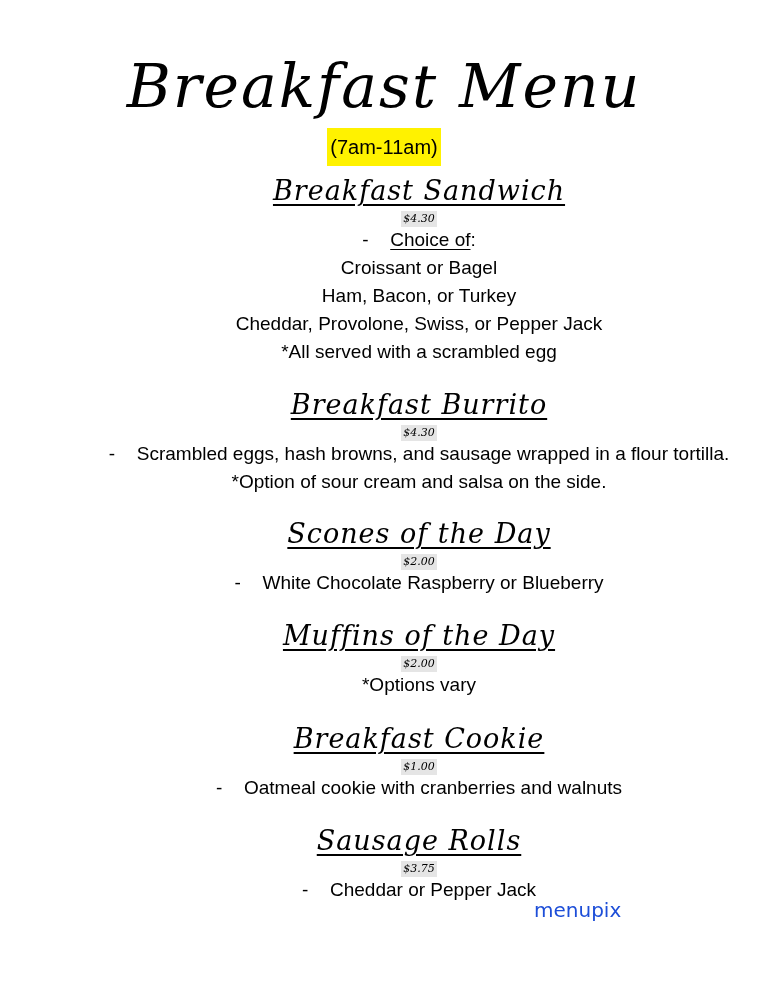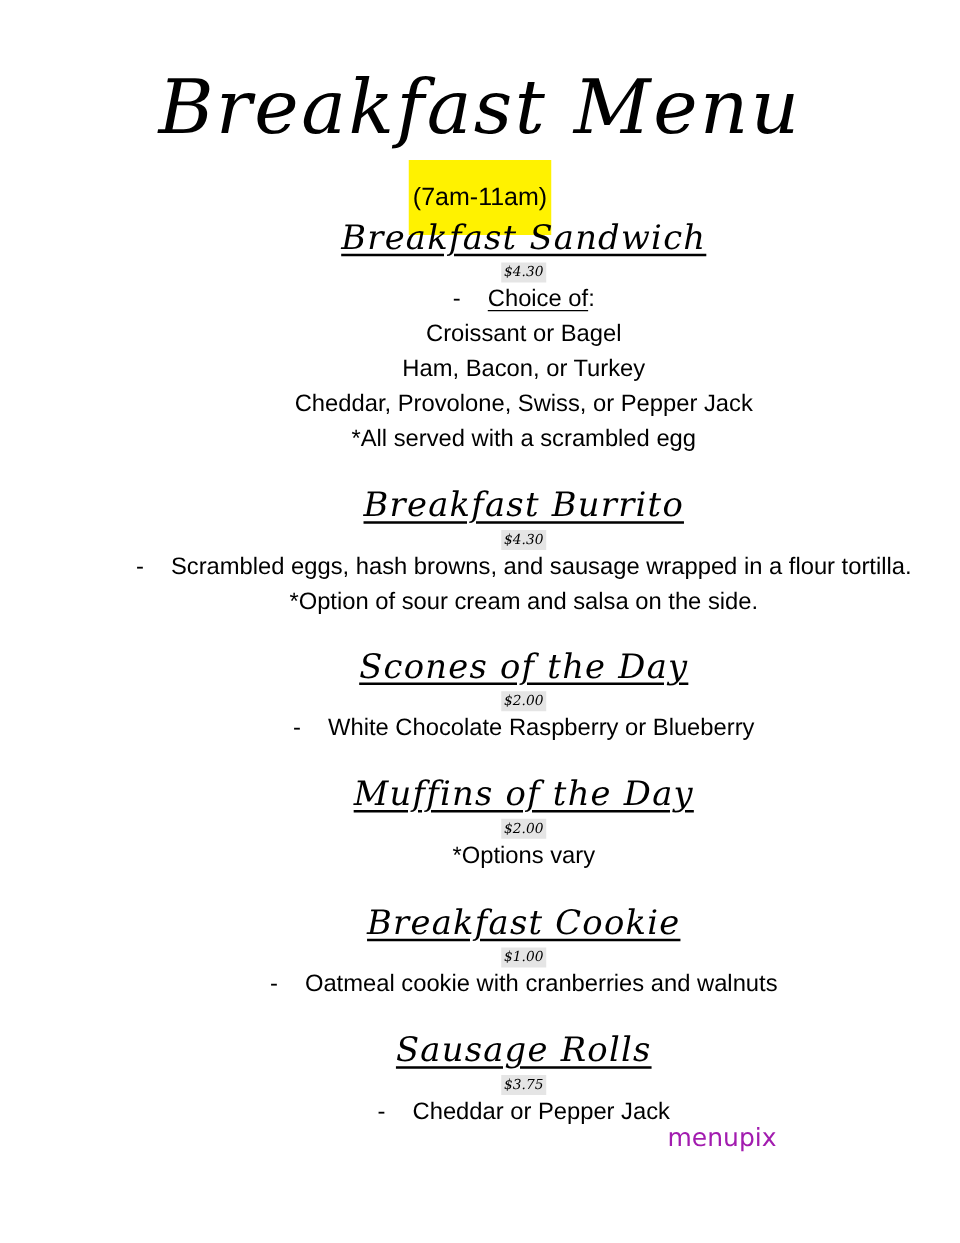--- a/index.html
+++ b/index.html
@@ -8,21 +8,21 @@
     color: #000;
   }
   .page { position: absolute; left: 0; top: 0; width: 768px; height: 994px; }
   .title {
     position: absolute; left: 0; width: 768px; top: 44px; text-align: center;
     font-family: "DejaVu Serif", serif; font-style: italic; font-size: 60px; line-height: 84px;
     letter-spacing: 2px;
   }
   .hours-wrap { position: absolute; left: 0; width: 768px; top: 128px; text-align: center; }
   .hours {
-    display: inline-block; background: #fff200; padding: 16px 3px;
+    display: inline-block; background: #fff200; padding: 5px 3px;
     font-family: "Liberation Sans", sans-serif; font-size: 20px; line-height: 28px;
   }
   .section { position: absolute; left: 0; width: 768px; text-align: center; padding-left: 35px; }
   .sec-title {
     display: inline-block;
     font-family: "DejaVu Serif", serif; font-style: italic; font-size: 27px; line-height: 34px;
     text-decoration: underline; text-decoration-thickness: 1.5px; text-underline-offset: 4px;
     letter-spacing: 1px;
   }
   .price-row { line-height: 18px; height: 18px; }
@@ -30,21 +30,21 @@
     display: inline-block; background: #e5e5e5; padding: 0 2px;
     font-family: "DejaVu Serif", serif; font-style: italic; font-size: 11px; line-height: 16px;
   }
   .line {
     font-family: "Liberation Sans", sans-serif; font-size: 19px; line-height: 28px; white-space: nowrap;
   }
   .dash { display: inline-block; width: 28px; text-align: left; }
   .u { text-decoration: underline; text-underline-offset: 3px; }
   .watermark {
     position: absolute; left: 534px; top: 898px;
-    font-family: "DejaVu Sans", sans-serif; font-size: 20px; color: #a21caf; letter-spacing: 0px;
+    font-family: "DejaVu Sans", sans-serif; font-size: 20px; color: #1d4ed8; letter-spacing: 0px;
   }
 </style>
 </head>
 <body>
 
 <div class="page">
 
   <div class="title">Breakfast Menu</div>
   <div class="hours-wrap">
     <span class="hours">(7am-11am)</span>

